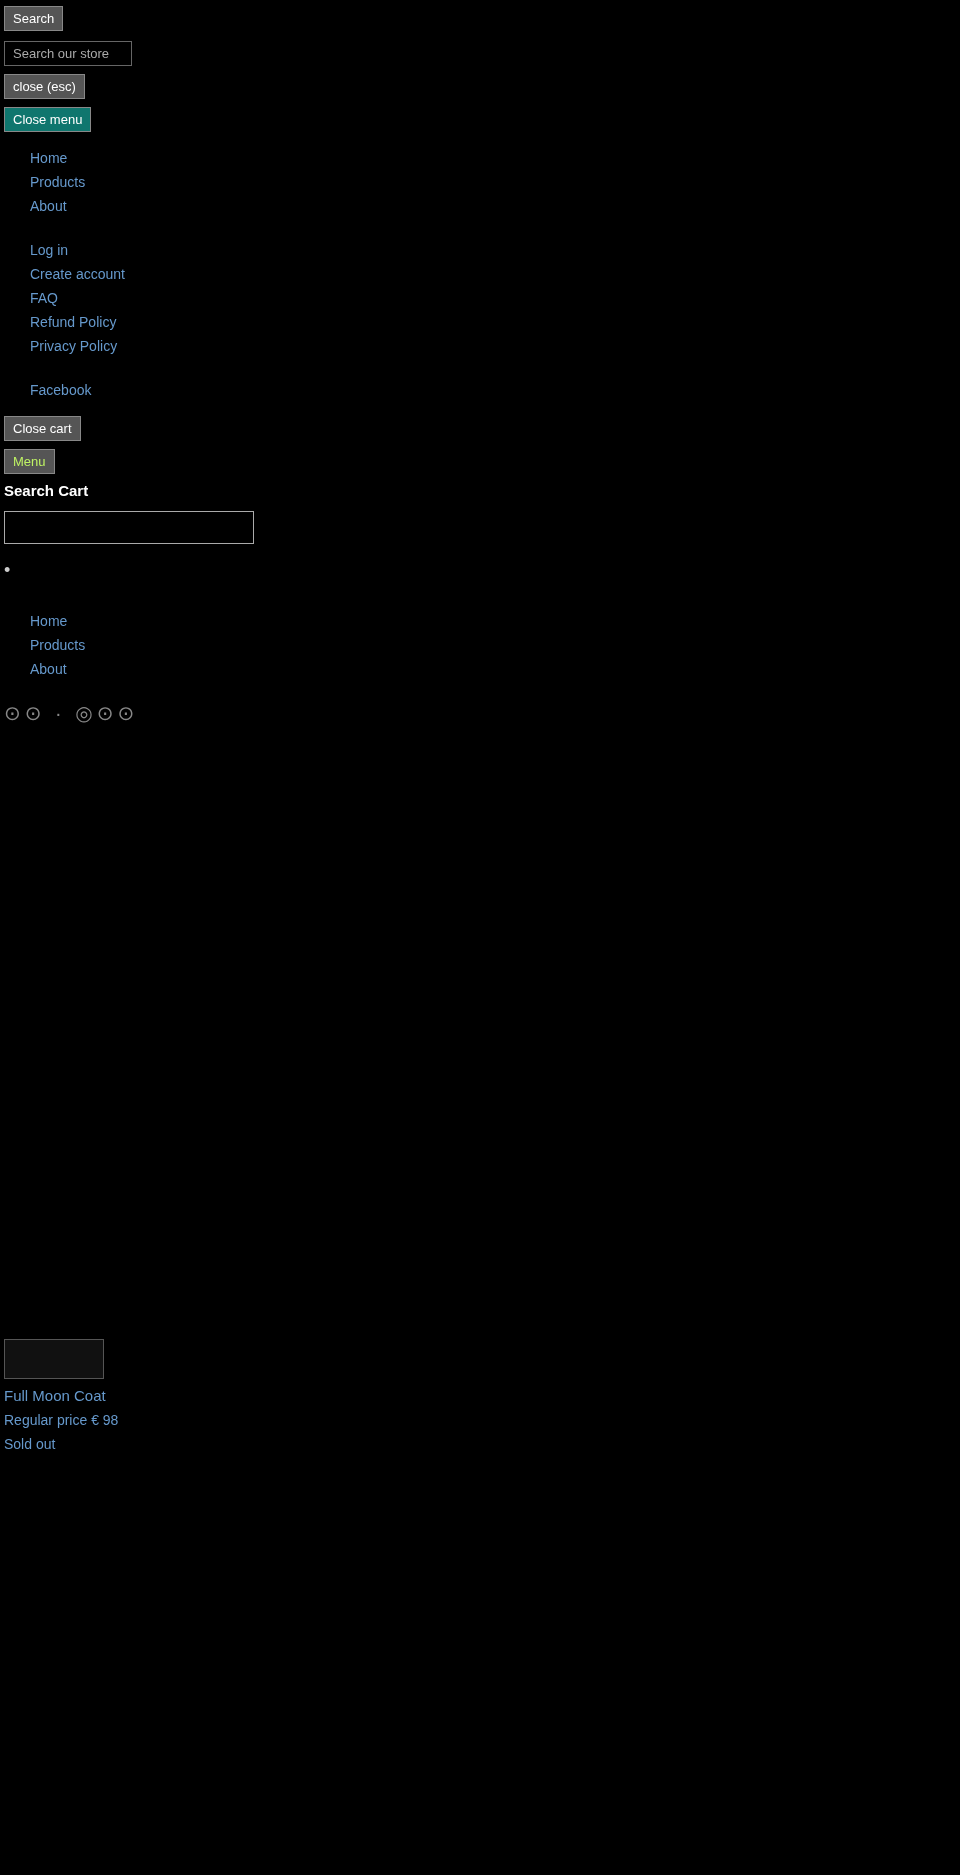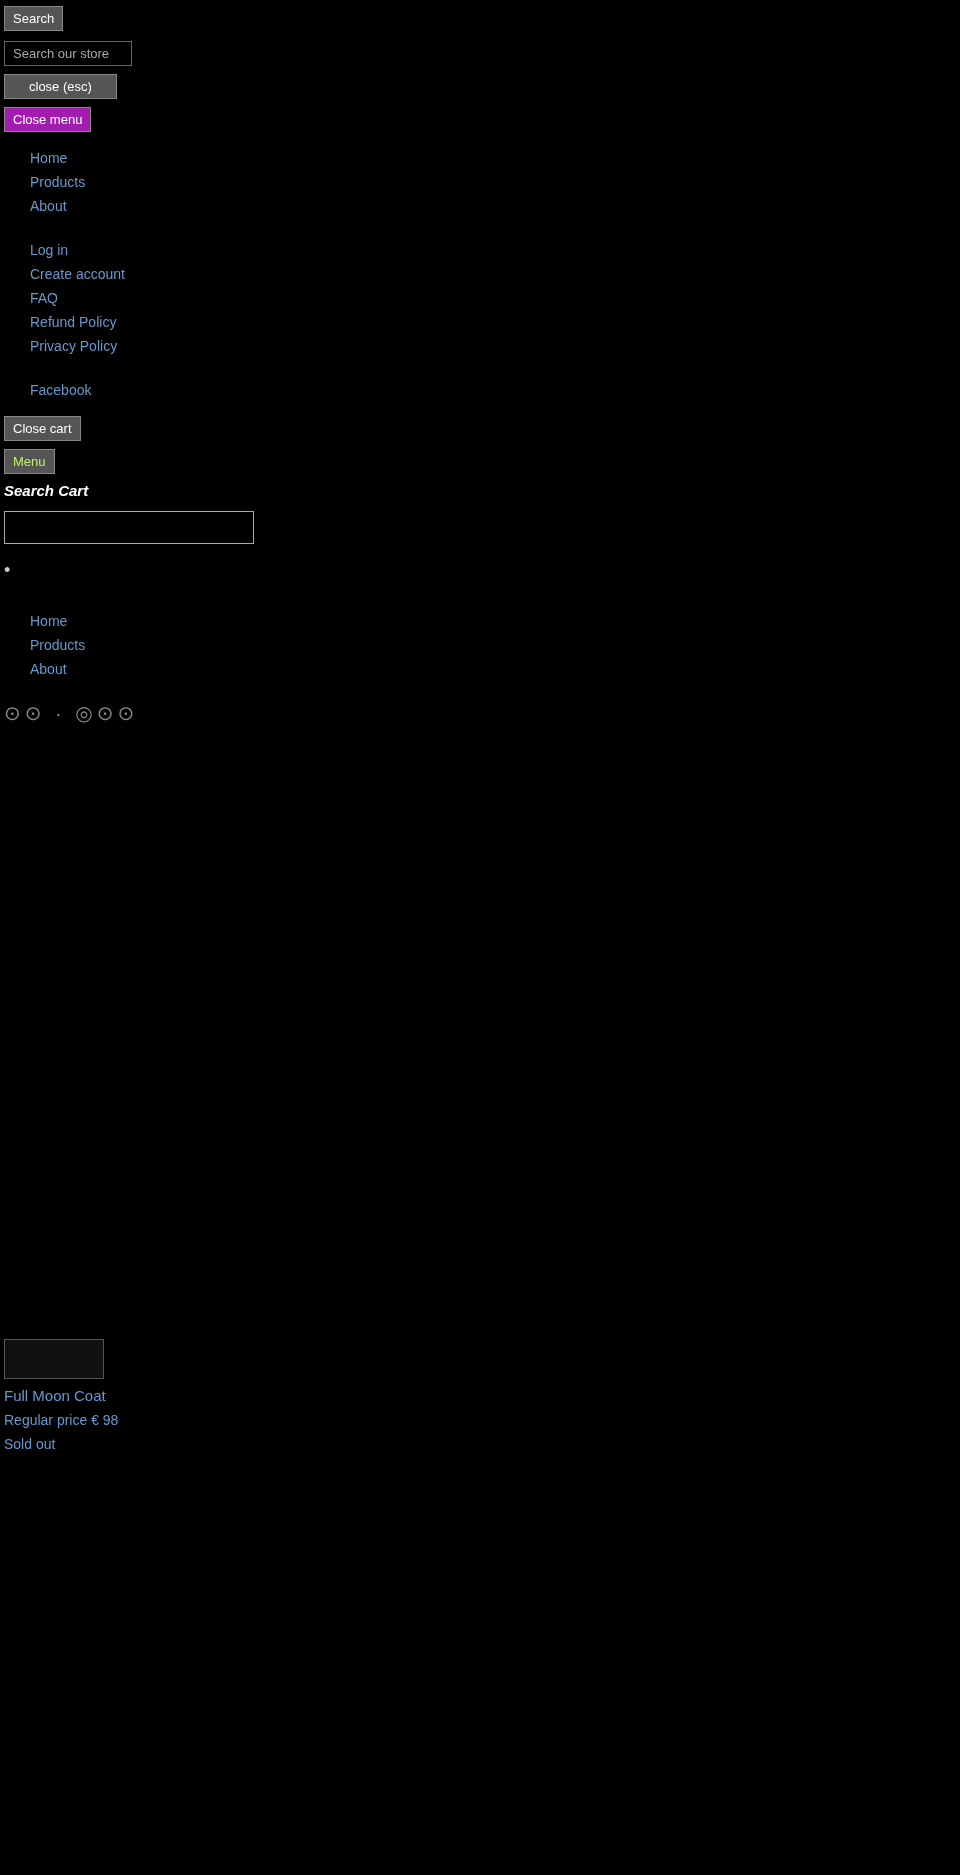--- a/index.html
+++ b/index.html
@@ -41,28 +41,28 @@
     }
 
     .search-input::placeholder {
       color: #aaa;
     }
 
     .close-esc-btn {
       background: #555;
       color: #fff;
       border: 1px solid #888;
-      padding: 4px 24px;
+      padding: 4px 8px;
       cursor: pointer;
       font-size: 13px;
       margin: 4px;
     }
 
     .close-menu-btn {
-      background: #a21caf;
+      background: #0f766e;
       color: #fff;
       border: 1px solid #888;
       padding: 4px 8px;
       cursor: pointer;
       font-size: 13px;
       margin: 4px;
     }
 
     
     .nav-section {
@@ -106,21 +106,20 @@
       cursor: pointer;
       font-size: 13px;
       margin: 4px;
     }
 
     .search-cart-title {
       font-weight: bold;
       color: #fff;
       padding: 4px;
       font-size: 15px;
-      font-style: italic;
     }
 
     .cart-search-input {
       background: #000;
       border: 1px solid #aaa;
       color: #fff;
       padding: 8px;
       width: 250px;
       margin: 8px 4px;
       font-size: 13px;

